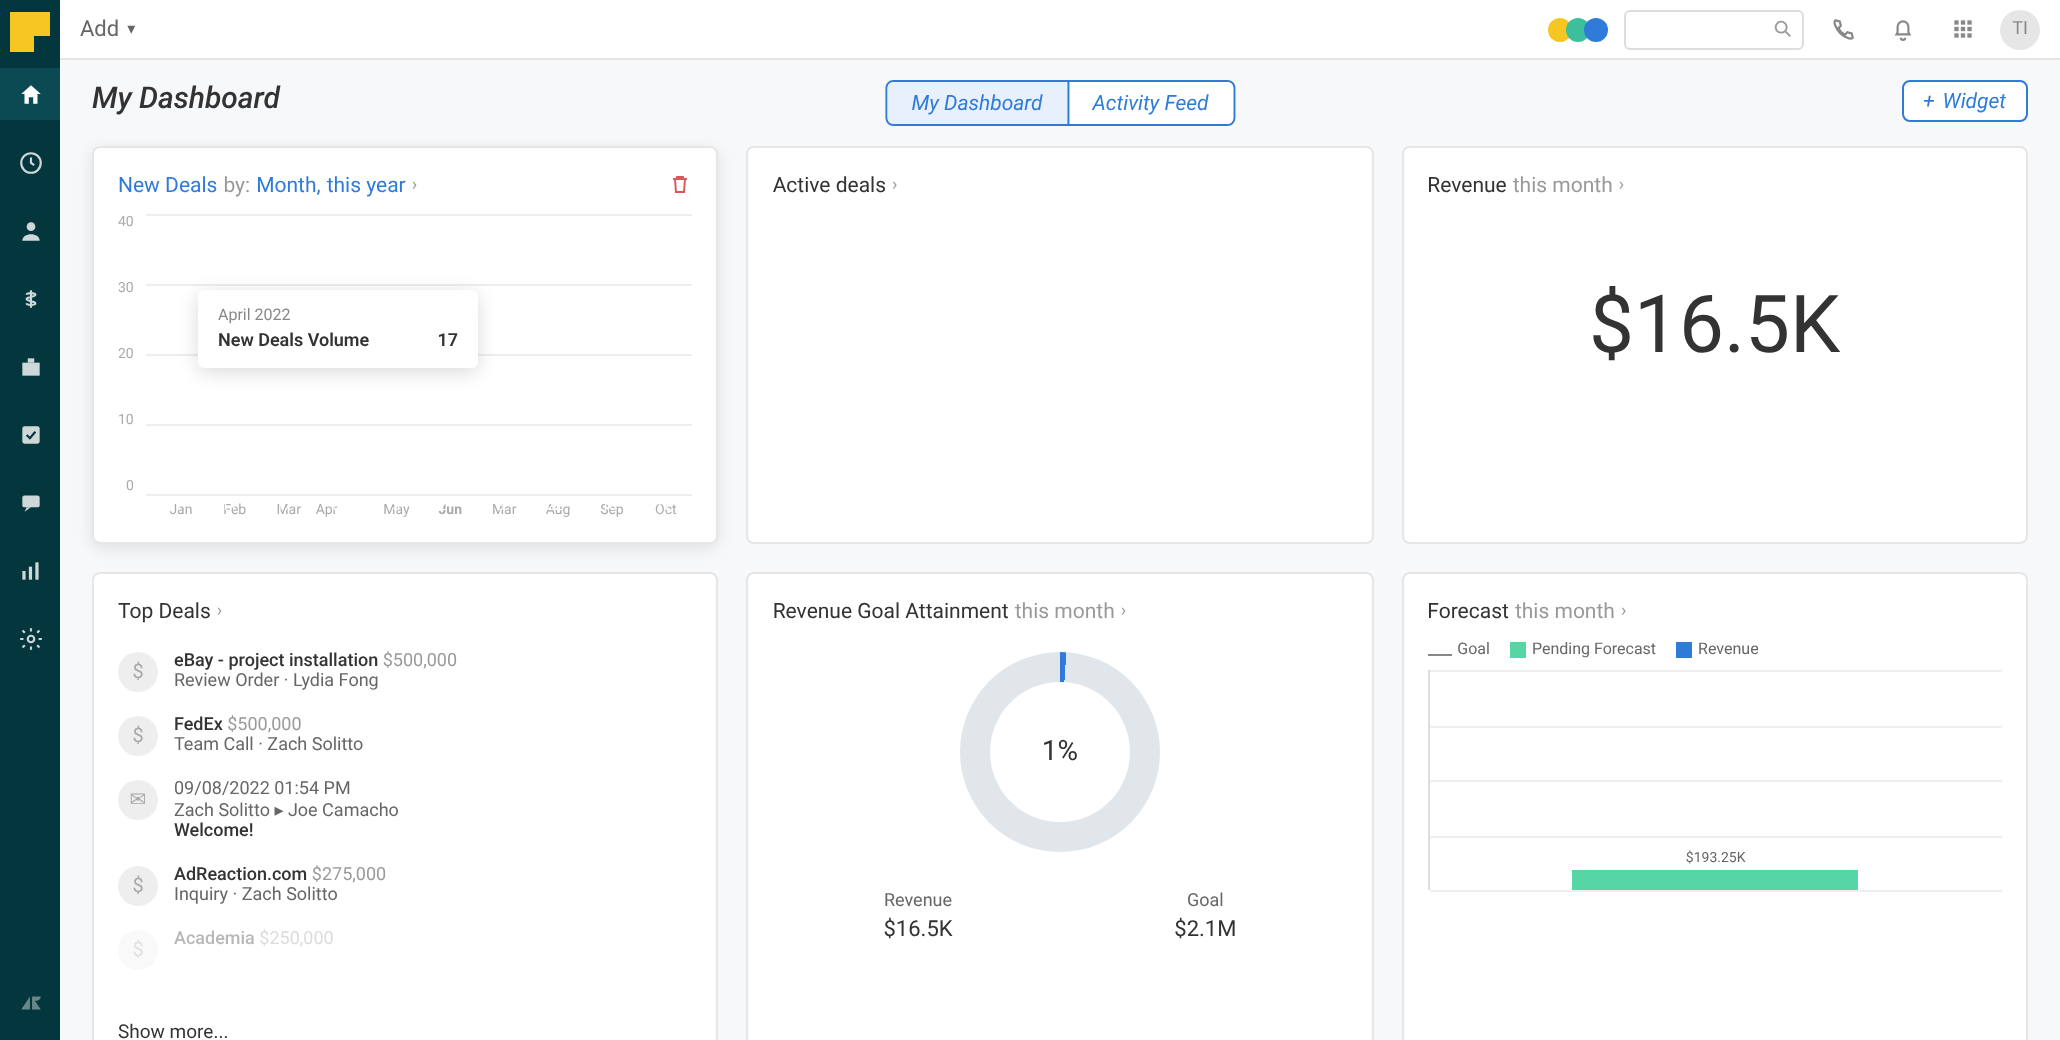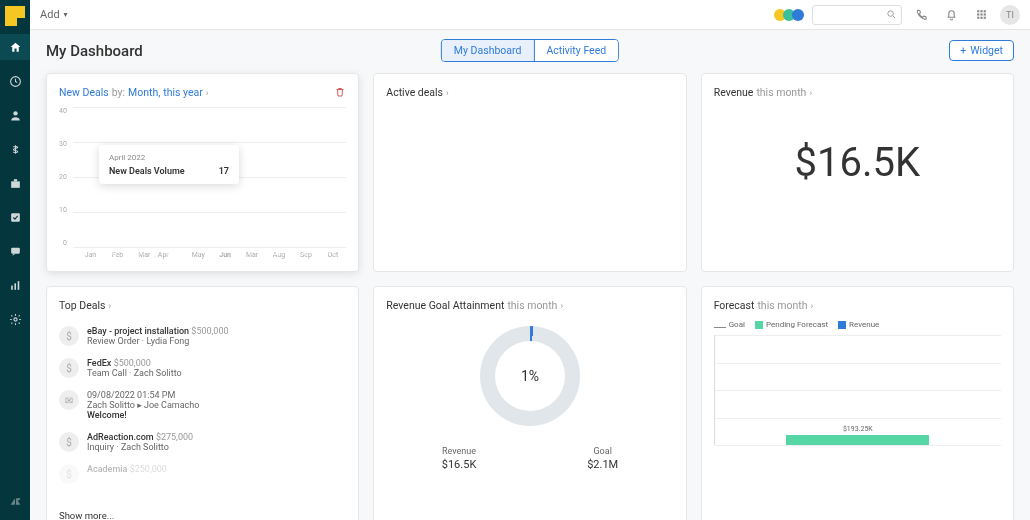--- a/index.html
+++ b/index.html
@@ -23,21 +23,21 @@
   .topbar-spacer { flex: 1; }
   .bubble-icons { display: flex; align-items: center; }
   .bubble { width: 12px; height: 12px; border-radius: 50%; margin-left: -3px; }
   .search-box { width: 90px; height: 20px; border: 1px solid #ddd; border-radius: 3px; display: flex; align-items: center; padding: 0 4px; justify-content: flex-end; }
   .search-box svg { width: 11px; height: 11px; color: #999; }
   .top-icon { width: 22px; height: 22px; display: flex; align-items: center; justify-content: center; color: #888; cursor: pointer; }
   .top-icon svg { width: 13px; height: 13px; }
   .avatar { width: 20px; height: 20px; border-radius: 50%; background: #e6e6e6; color: #888; display: flex; align-items: center; justify-content: center; font-size: 9px; }
 
   
-  .header-row { display: flex; align-items: center; padding: 10px 16px 6px; }
+  .header-row { display: flex; padding: 10px 16px 6px; font-style: italic; }
   .page-title { font-size: 15px; font-weight: 500; color: #333; }
   .toggle-group { margin-left: auto; margin-right: auto; display: flex; border: 1px solid #2f7bd9; border-radius: 4px; overflow: hidden; position: absolute; left: 50%; transform: translateX(-50%); }
   .toggle-btn { padding: 4px 12px; font-size: 10.5px; cursor: pointer; }
   .toggle-btn.active { background: #e8f0fb; color: #2f7bd9; }
   .toggle-btn.inactive { background: #fff; color: #2f7bd9; border-left: 1px solid #2f7bd9; }
   .widget-btn { margin-left: auto; border: 1px solid #2f7bd9; color: #2f7bd9; background: #fff; border-radius: 4px; padding: 3px 10px; font-size: 10.5px; display: flex; align-items: center; gap: 4px; cursor: pointer; }
   .header-wrap { position: relative; }
 
   
   .content { flex: 1; overflow-y: auto; padding: 6px 16px 16px; }

